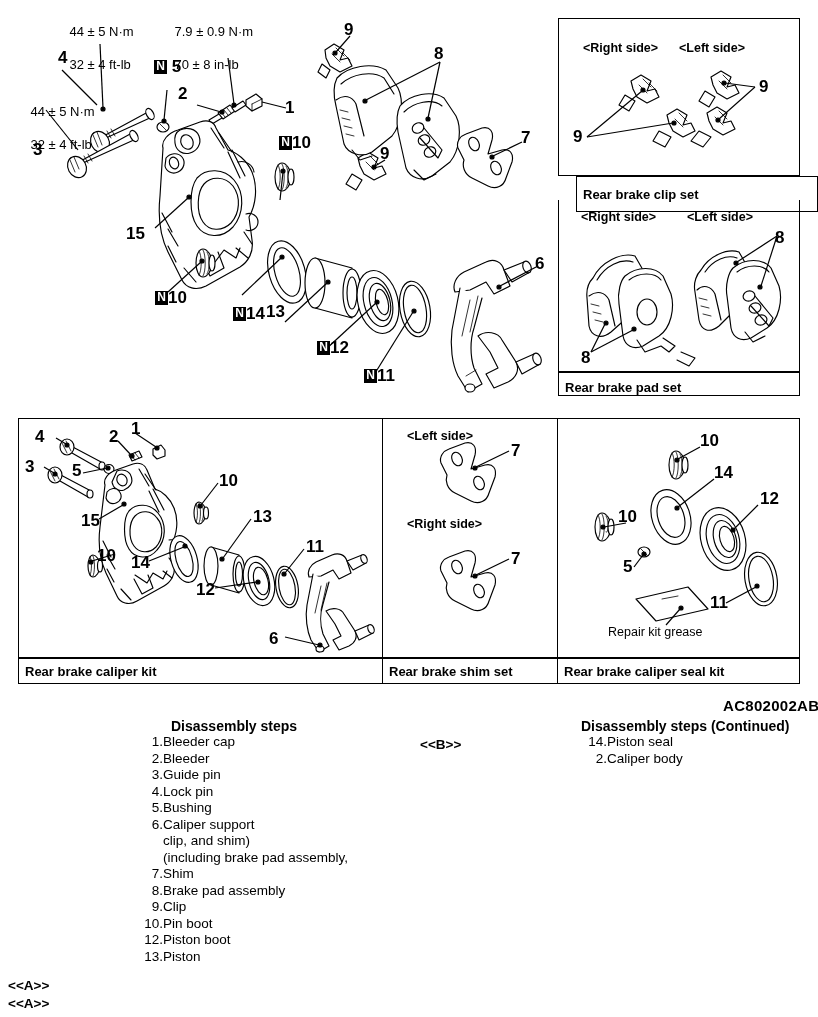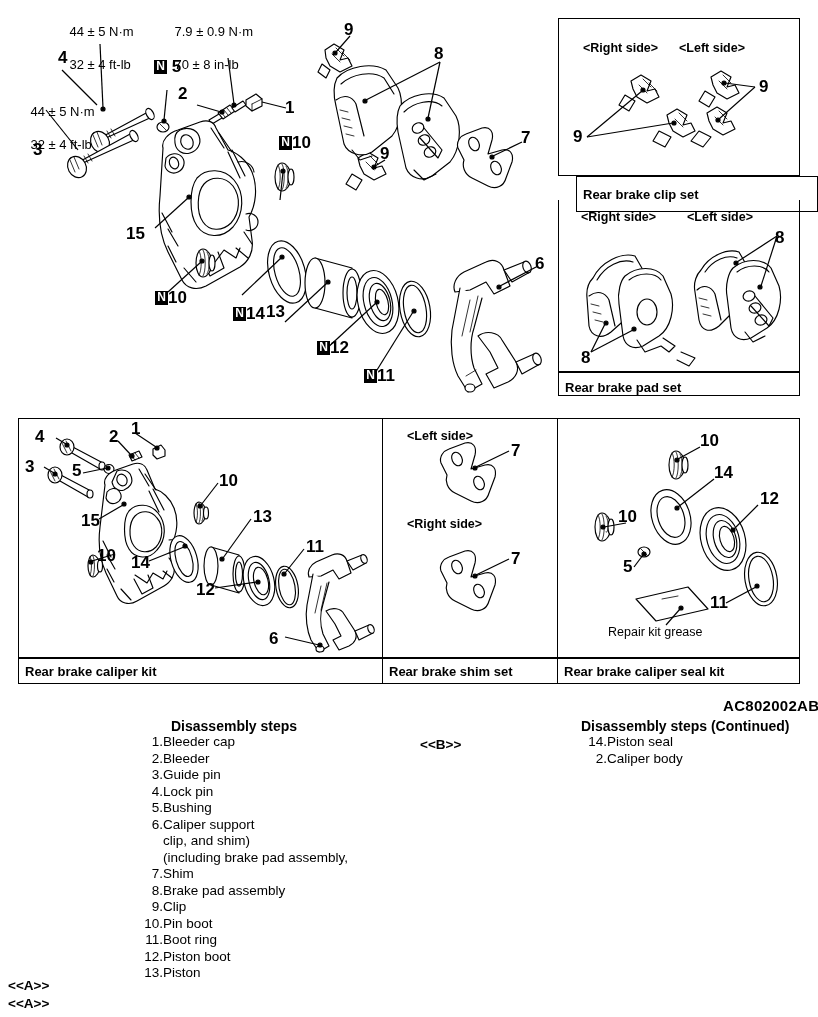--- a/index.html
+++ b/index.html
@@ -615,24 +615,20 @@
         </tr>
     <tr>
           <td class="n">9.</td>
           <td>Clip</td>
         </tr>
     <tr>
           <td class="n">10.</td>
           <td>Pin boot</td>
         </tr>
     <tr>
-          <td class="n">11.</td>
-          <td>Boot ring</td>
-        </tr>
-    <tr>
           <td class="n">12.</td>
           <td>Piston boot</td>
         </tr>
     <tr>
           <td class="n">13.</td>
           <td>Piston</td>
         </tr>
   </tbody>
     </table>
 </div>

